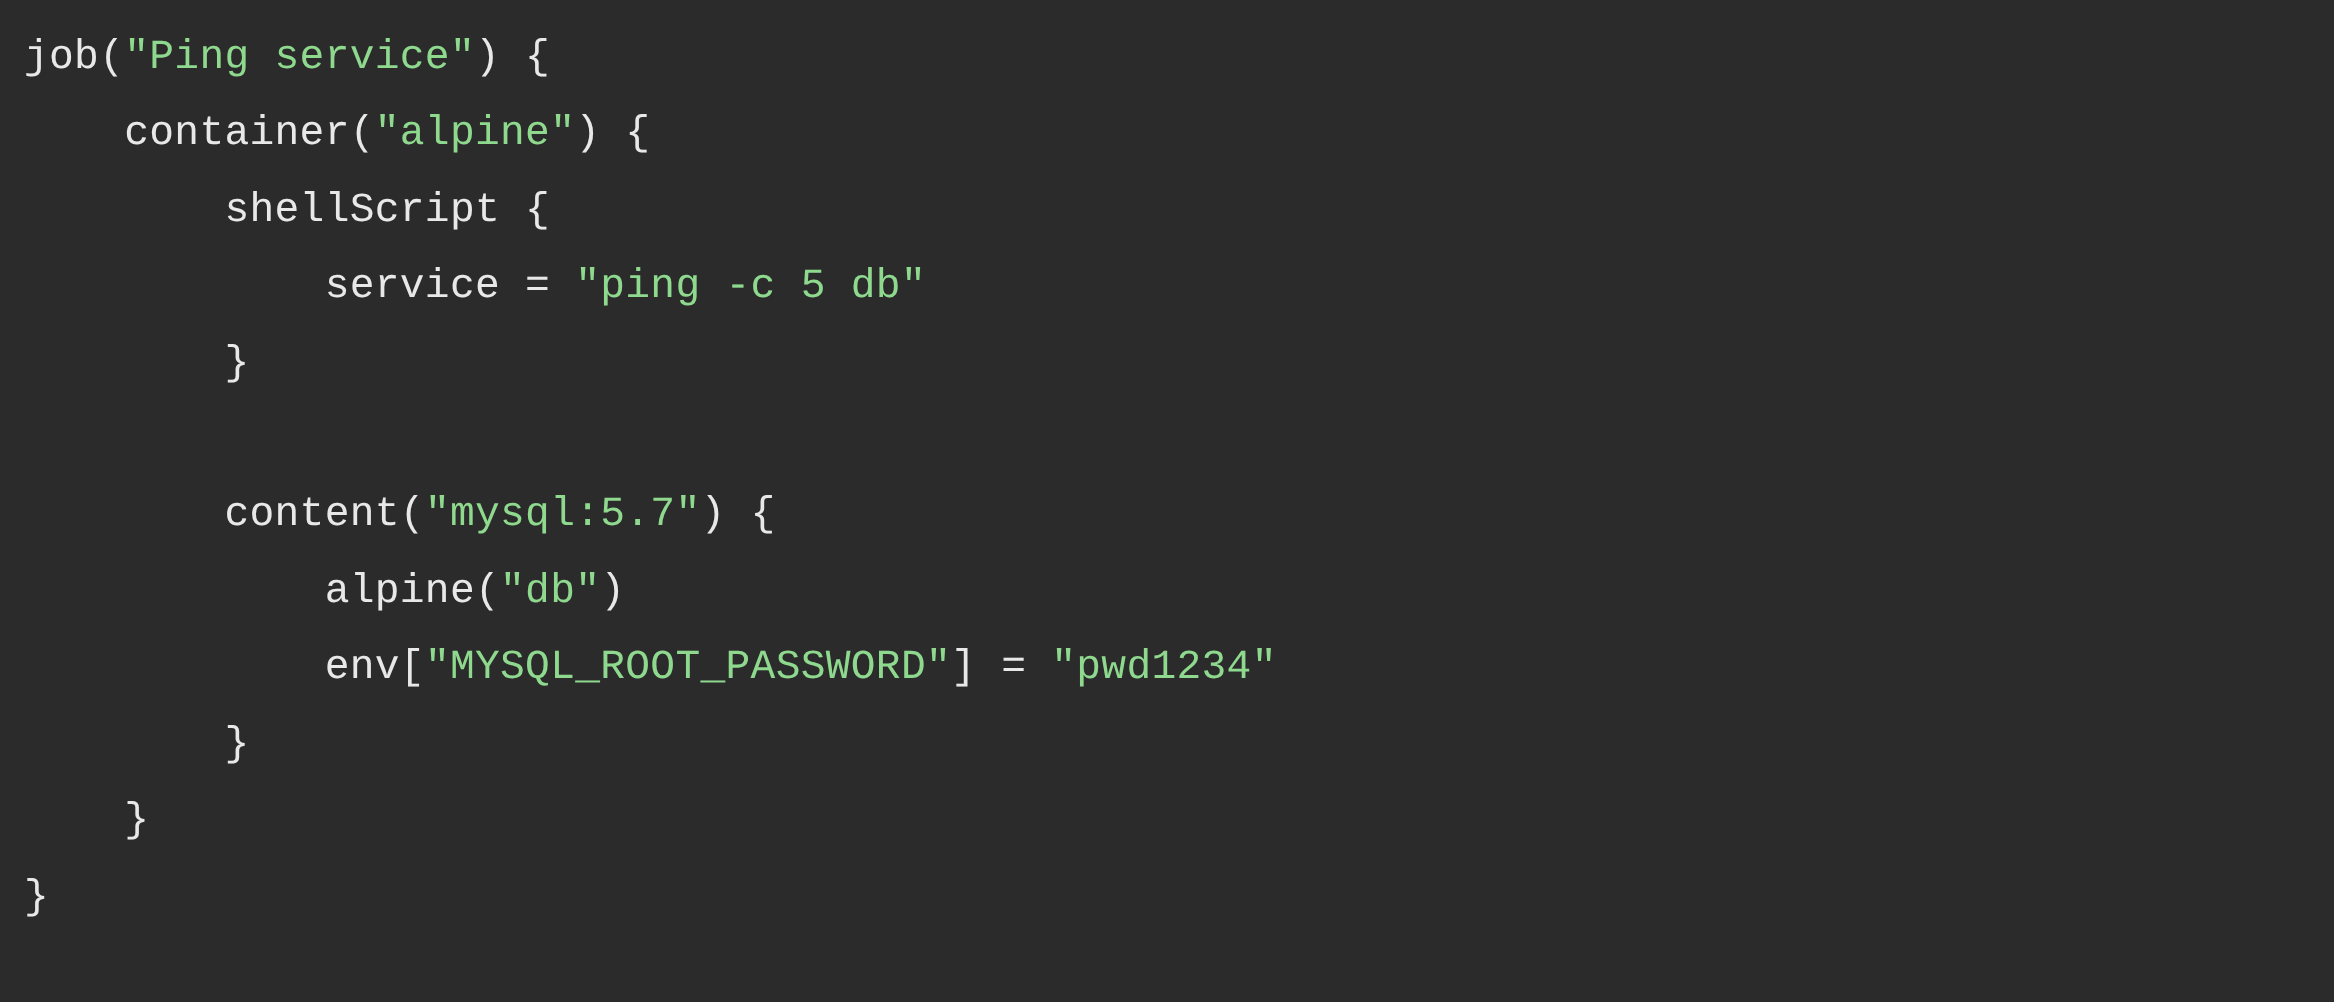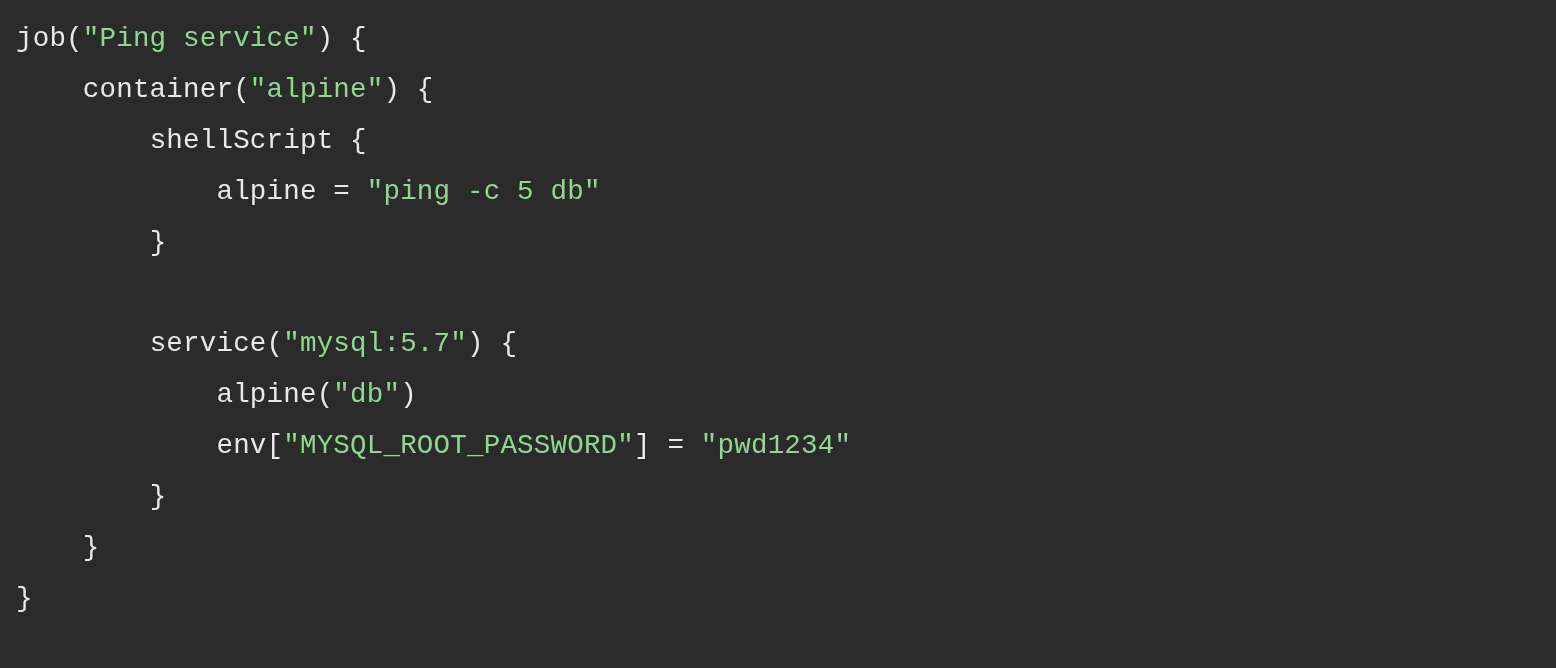--- a/index.html
+++ b/index.html
@@ -23,21 +23,21 @@
   .tok-default { color: #e8e8e8; text-align: center; }
   .tok-string  { color: #8fd98f; }  
   .tok-punc    { color: #e8e8e8; }
 </style>
 </head>
 <body>
 
 <pre class="code"><span><span class="tok-default">job</span><span class="tok-punc">(</span><span class="tok-string">"Ping service"</span><span class="tok-punc">) {</span></span>
 <span><span class="tok-default">    </span><span class="tok-default">container</span><span class="tok-punc">(</span><span class="tok-string">"alpine"</span><span class="tok-punc">) {</span></span>
 <span><span class="tok-default">        </span><span class="tok-default">shellScript {</span></span>
-<span><span class="tok-default">            </span><span class="tok-default">alpine = </span><span class="tok-string">"ping -c 5 db"</span></span>
+<span><span class="tok-default">            </span><span class="tok-default">service = </span><span class="tok-string">"ping -c 5 db"</span></span>
 <span><span class="tok-default">        </span><span class="tok-punc">}</span></span>
 <span><span></span></span>
-<span><span class="tok-default">        </span><span class="tok-default">service</span><span class="tok-punc">(</span><span class="tok-string">"mysql:5.7"</span><span class="tok-punc">) {</span></span>
+<span><span class="tok-default">        </span><span class="tok-default">content</span><span class="tok-punc">(</span><span class="tok-string">"mysql:5.7"</span><span class="tok-punc">) {</span></span>
 <span><span class="tok-default">            </span><span class="tok-default">alpine</span><span class="tok-punc">(</span><span class="tok-string">"db"</span><span class="tok-punc">)</span></span>
 <span><span class="tok-default">            </span><span class="tok-default">env[</span><span class="tok-string">"MYSQL_ROOT_PASSWORD"</span><span class="tok-default">] = </span><span class="tok-string">"pwd1234"</span></span>
 <span><span class="tok-default">        </span><span class="tok-punc">}</span></span>
 <span><span class="tok-default">    </span><span class="tok-punc">}</span></span>
 <span><span class="tok-punc">}</span></span></pre>
 
 </body></html>

